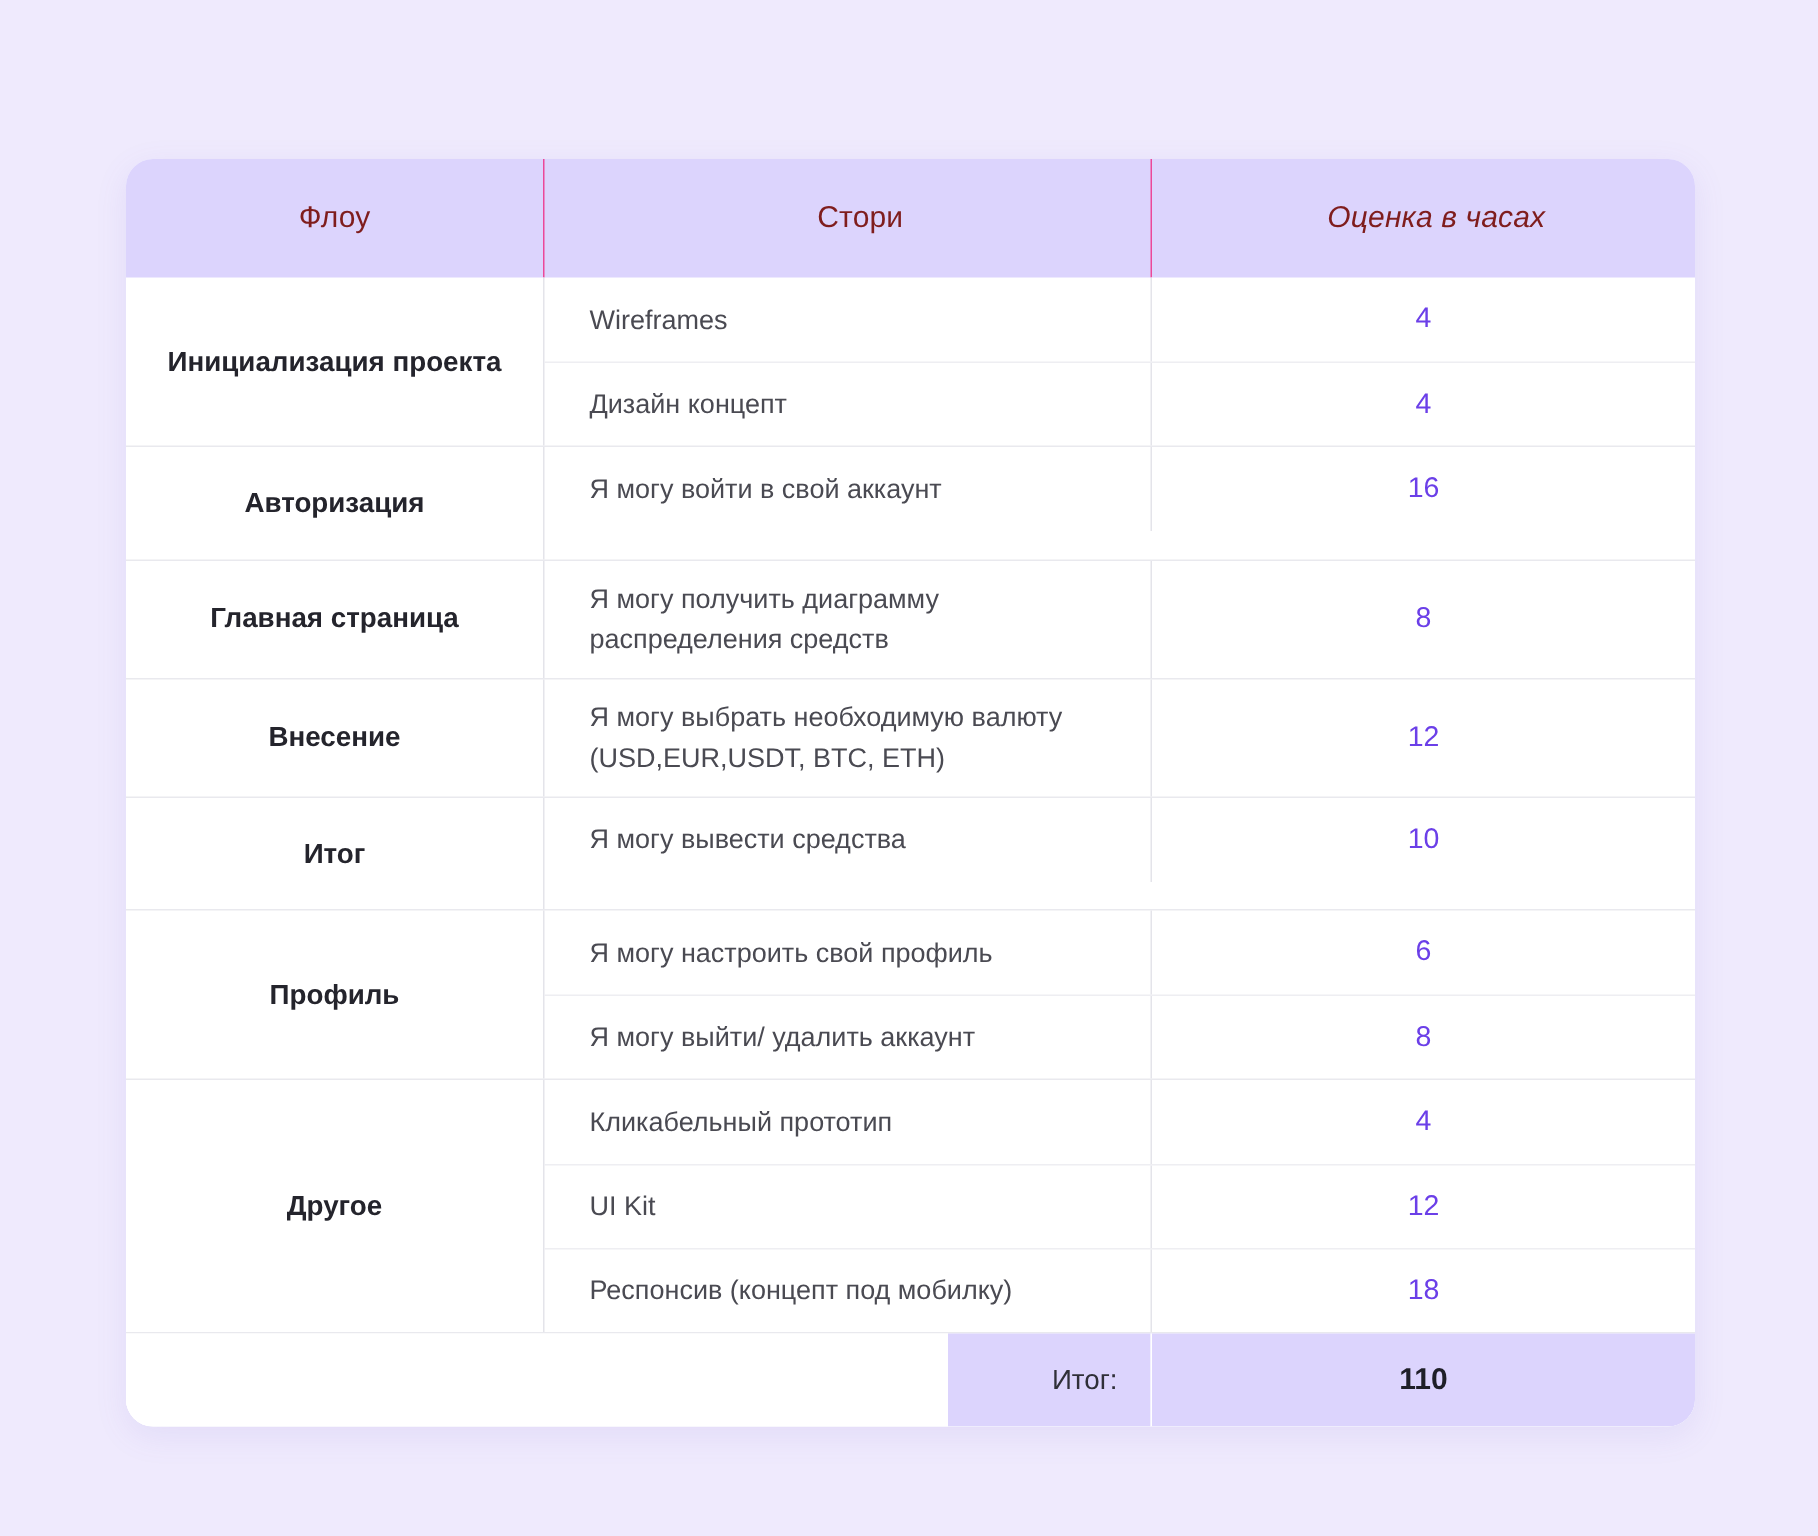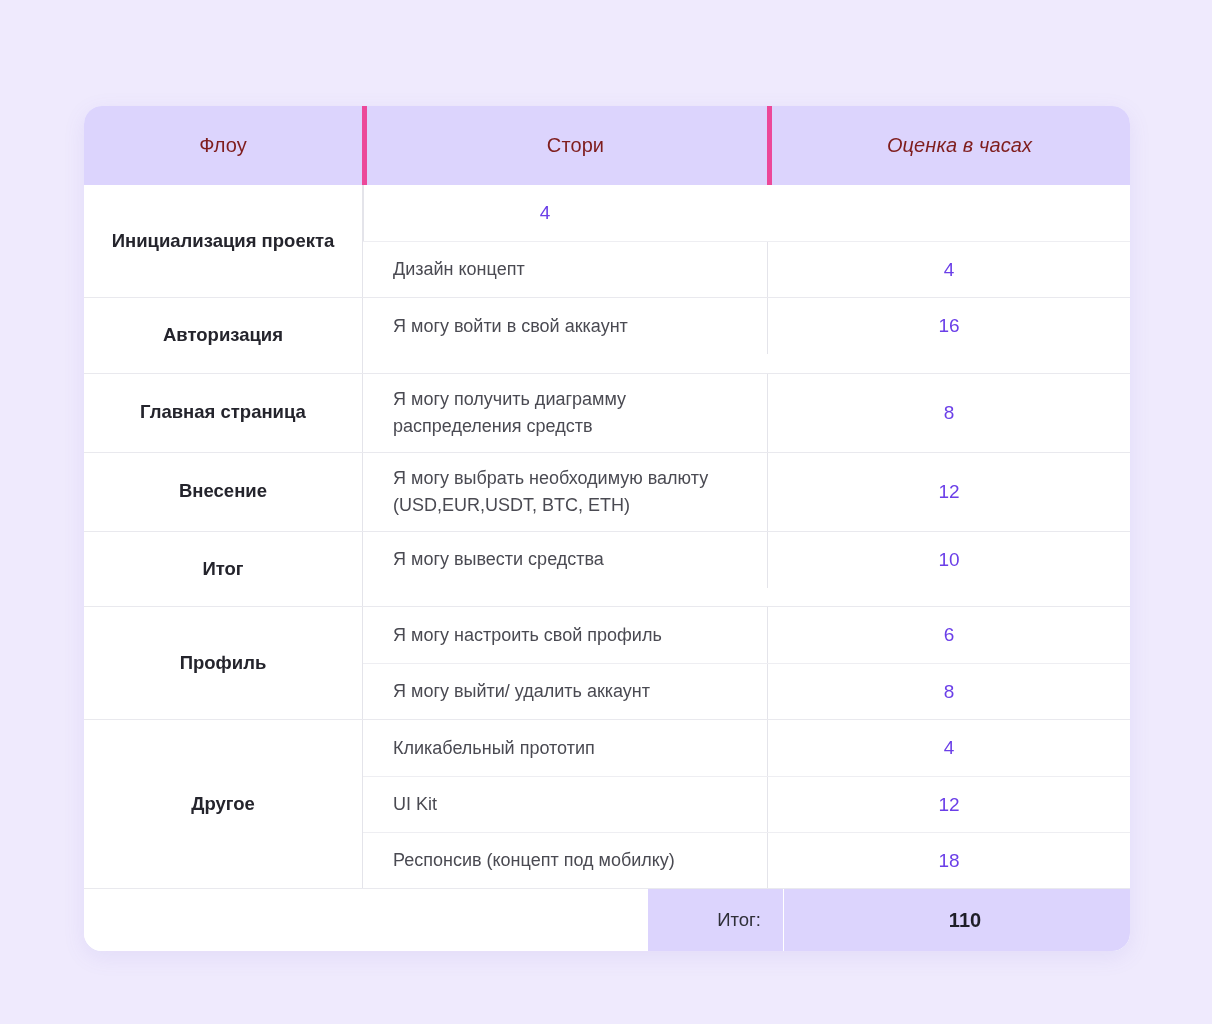--- a/index.html
+++ b/index.html
@@ -43,21 +43,21 @@
     justify-content: center;
     font-size: 20px;
     color: #7f1d1d;
     letter-spacing: 0.1px;
   }
   .col-flow   { width: 278px; flex: 0 0 278px; }
   .col-story  { width: 405px; flex: 0 0 405px; }
   .col-hours  { width: 363px; flex: 0 0 363px; font-style: italic; }
 
   .th.col-story,
-  .th.col-hours { border-left: 5px solid #ec4899; padding-left: 17px; }
+  .th.col-hours { border-left: 1px solid #ec4899; padding-left: 17px; }
 
   
   .tbody { display: block; }
 
   .group {
     display: flex;
     border-top: 1px solid #e9e9ee;
   }
   .group:first-child { border-top: none; }
 
@@ -112,21 +112,20 @@
 
   
   .group-rows .row .hours-cell { border-left: 1px solid #e4e4ea; }
 
   
   .total-row {
     display: flex;
     border-top: 1px solid #e9e9ee;
     height: 63px;
     background: #ffffff;
-    padding-left: 16px;
   }
   .total-blank {
     width: 548px;
     flex: 0 0 548px;
     background: #ffffff;
   }
   .total-label {
     width: 135px;
     flex: 0 0 135px;
     background: #dcd4fd;
@@ -161,20 +160,21 @@
       <div class="th col-flow">Флоу</div>
       <div class="th col-story">Стори</div>
       <div class="th col-hours">Оценка в часах</div>
     </div>
 
     <div class="tbody" id="table-body">
         <div class="group">
           <div class="flow-cell">Инициализация проекта</div>
           <div class="group-rows">
             <div class="row">
+              <div class="story-cell">Wireframes</div>
               <div class="hours-cell">4</div>
             </div>
             <div class="row">
               <div class="story-cell">Дизайн концепт</div>
               <div class="hours-cell">4</div>
             </div>
           </div>
         </div>
         <div class="group">
           <div class="flow-cell">Авторизация</div>

